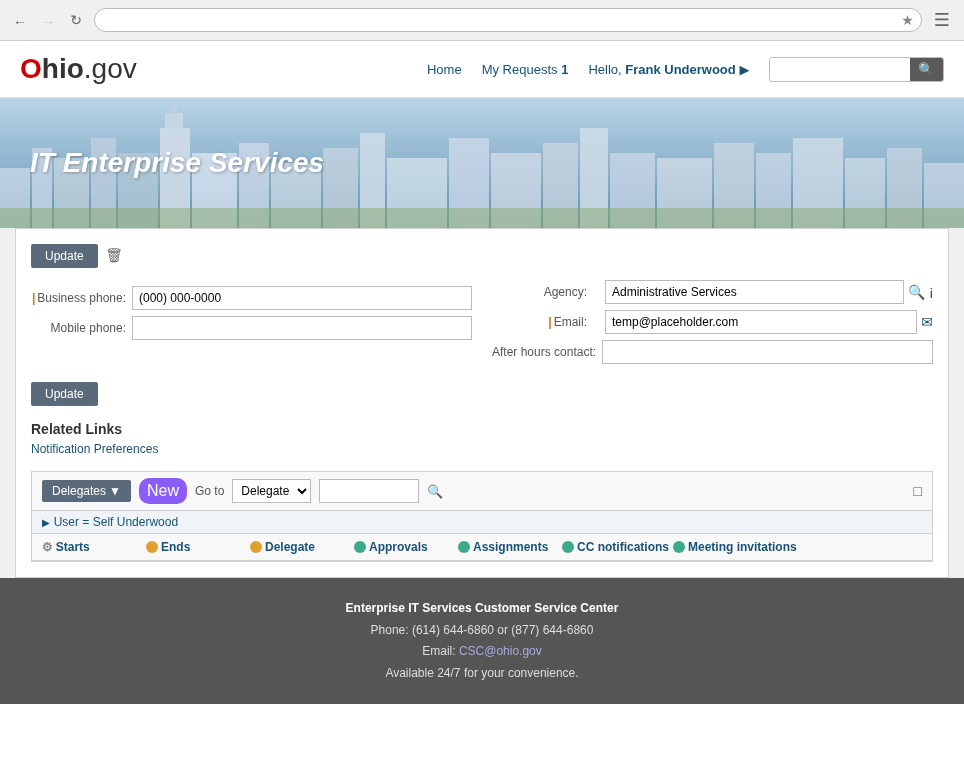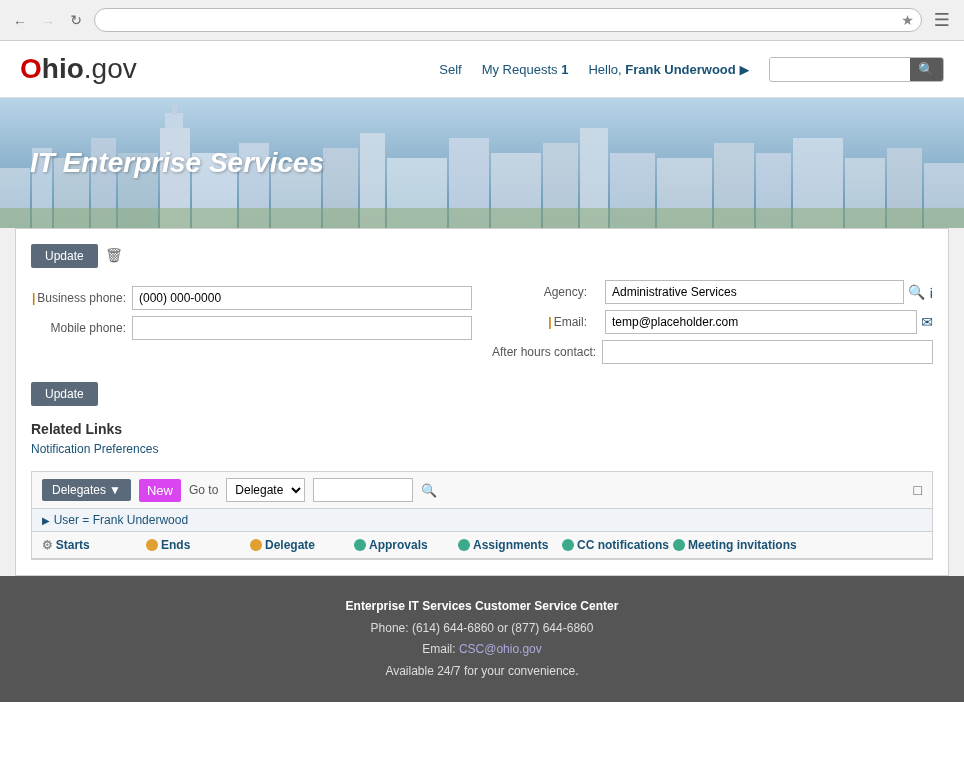--- a/index.html
+++ b/index.html
@@ -279,27 +279,27 @@
       border: none;
       padding: 4px 10px;
       font-size: 12px;
       cursor: pointer;
       border-radius: 2px;
       display: flex;
       align-items: center;
       gap: 3px;
     }
     .delegates-new-btn {
-      background: #d946ef;
+      background: #8b5cf6;
       color: white;
       border: none;
       padding: 4px 8px;
-      font-size: 13px;
-      cursor: pointer;
-      border-radius: 2px;
+      font-size: 16px;
+      cursor: pointer;
+      border-radius: 10px;
     }
     .goto-label {
       font-size: 12px;
       color: #555;
     }
     .goto-select {
       height: 24px;
       border: 1px solid #bbb;
       font-size: 12px;
       padding: 0 4px;
@@ -393,21 +393,21 @@
 
 <div class="page-wrapper">
 
   <div class="site-header">
     <div class="logo-container">
       <span style="font-size:28px; font-weight:bold;">
         <span style="color:#cc0000;">O</span><span style="color:#333;">hio</span><span style="color:#333; font-weight:normal;">.gov</span>
       </span>
     </div>
     <div class="nav-links">
-      <a class="nav-link" href="#">Self</a>
+      <a class="nav-link" href="#">Home</a>
       <a class="nav-link" href="#">
         <span>My Requests</span> <span class="count">1</span>
       </a>
       <span class="nav-user">
         <span>Hello, </span><strong>Frank Underwood</strong> <span>▶</span>
       </span>
       <div class="header-search">
         <input type="text" style="">
         <button>🔍</button>
       </div>
@@ -527,21 +527,21 @@
           <select class="goto-select">
             <option>Delegate</option>
           </select>
           <input type="text" class="delegates-search" style="">
           <span class="search-icon-btn">🔍</span>
           <span class="expand-icon">□</span>
         </div>
 
         <div class="delegate-filter">
           <span class="filter-triangle">▶</span>
-          <a href="#" style="color:#1a5276; text-decoration:none;">User = Frank Underwood</a>
+          <a href="#" style="color:#1a5276; text-decoration:none;">User = Self Underwood</a>
         </div>
 
         <div class="delegate-columns">
 
           <div class="delegate-col">
             <span style="color:#888; font-size:12px;">⚙</span>
             <span>Starts</span>
           </div>
 
           <div class="delegate-col">

